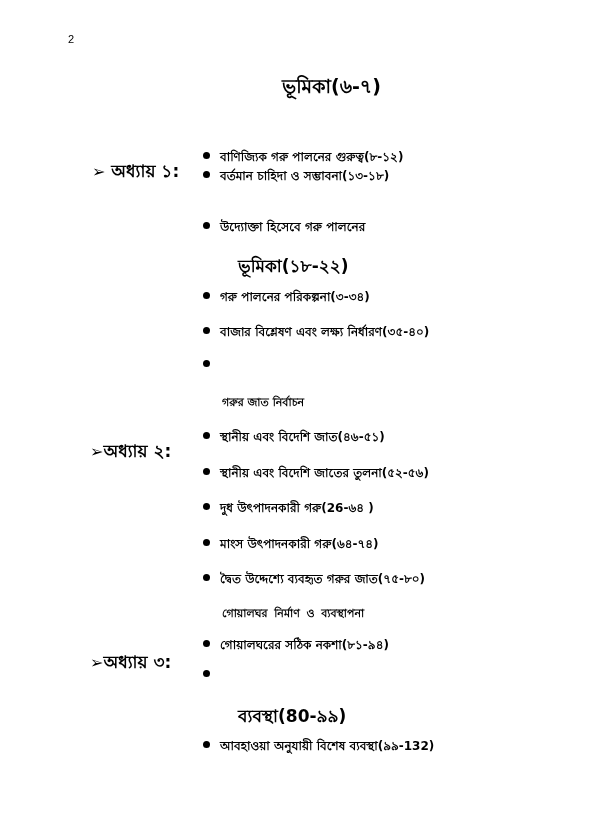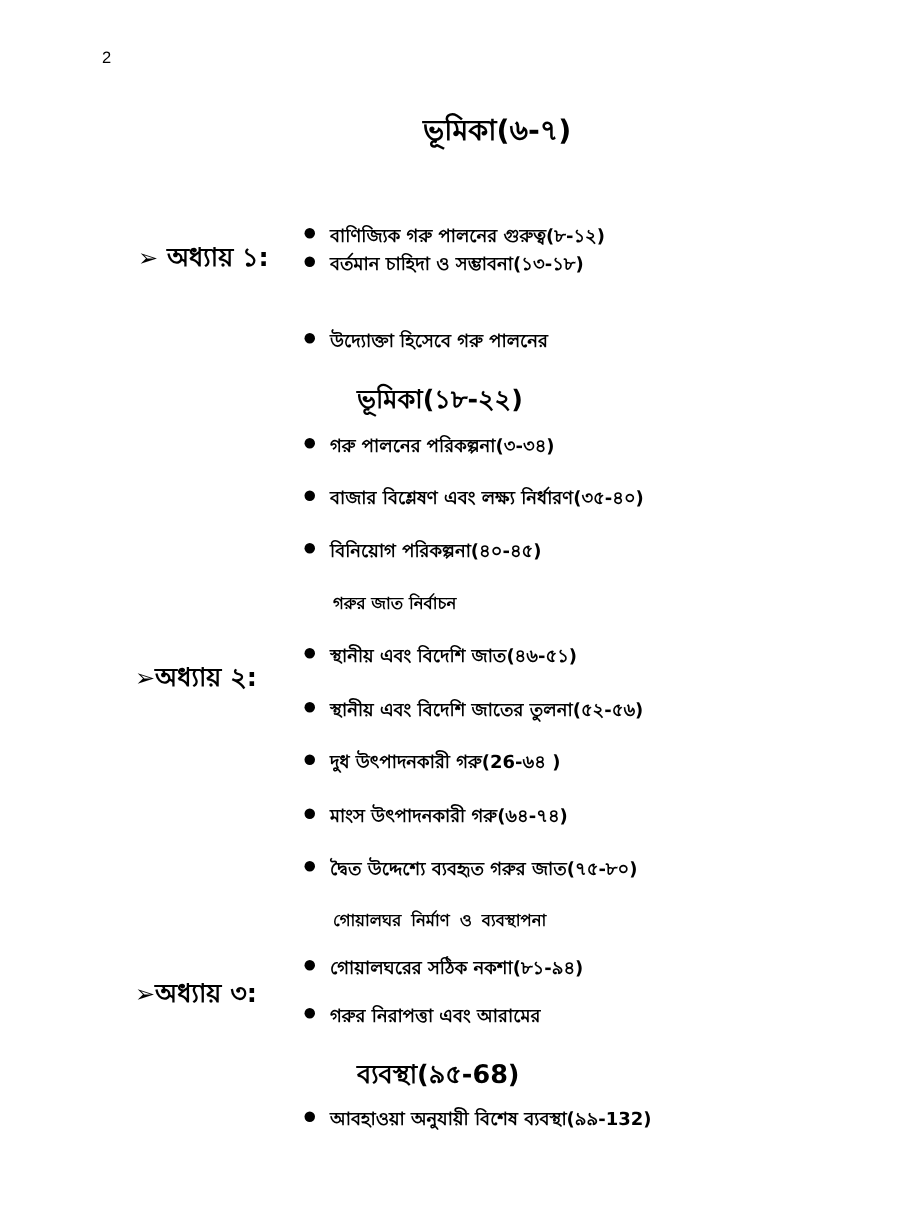--- a/index.html
+++ b/index.html
@@ -25,32 +25,32 @@
 <div class="chapter" style="left:92px; top:114px;">
   <span class="arrow">➢</span>
   <span>অধ্যায় ১:</span>
 </div>
 <div class="item" style="top:148px;"><span class="bullet"></span><span>বাণিজ্যিক গরু পালনের গুরুত্ব(৮-১২)</span></div>
 <div class="item" style="top:167px;"><span class="bullet"></span><span>বর্তমান চাহিদা ও সম্ভাবনা(১৩-১৮)</span></div>
 <div class="item" style="top:218px;"><span class="bullet"></span><span>উদ্যোক্তা হিসেবে গরু পালনের</span></div>
 <div class="cont" style="top:253px;">ভূমিকা(১৮-২২)</div>
 <div class="item" style="top:288px;"><span class="bullet"></span><span>গরু পালনের পরিকল্পনা(৩-৩৪)</span></div>
 <div class="item" style="top:323px;"><span class="bullet"></span><span>বাজার বিশ্লেষণ এবং লক্ষ্য নির্ধারণ(৩৫-৪০)</span></div>
-<div class="item" style="top:358px;"><span class="bullet"></span><span>বিনিয়োগ পরিকল্পনা(৪০-৪৫)</span></div>
+<div class="item" style="top:358px;"><span class="bullet"></span></div>
 
 <div class="chapter" style="left:90px; top:394px;">
   <span class="arrow">➢</span><span>অধ্যায় ২:</span>
 </div>
 <div class="chapter-title" style="top:394px;">গরুর জাত নির্বাচন</div>
 <div class="item" style="top:428px;"><span class="bullet"></span><span>স্থানীয় এবং বিদেশি জাত(৪৬-৫১)</span></div>
 <div class="item" style="top:464px;"><span class="bullet"></span><span>স্থানীয় এবং বিদেশি জাতের তুলনা(৫২-৫৬)</span></div>
 <div class="item" style="top:499px;"><span class="bullet"></span><span>দুধ উৎপাদনকারী গরু(26-৬৪ )</span></div>
 <div class="item" style="top:535px;text-align:right;"><span class="bullet"></span><span>মাংস উৎপাদনকারী গরু(৬৪-৭৪)</span></div>
 <div class="item" style="top:570px;"><span class="bullet"></span><span>দ্বৈত উদ্দেশ্যে ব্যবহৃত গরুর জাত(৭৫-৮০)</span></div>
 
 <div class="chapter" style="left:90px; top:605px;">
   <span class="arrow">➢</span><span>অধ্যায় ৩:</span>
 </div>
 <div class="chapter-title" style="top:605px;font-family:Liberation Mono, monospace;">গোয়ালঘর নির্মাণ ও ব্যবস্থাপনা</div>
 <div class="item" style="top:636px;"><span class="bullet"></span><span>গোয়ালঘরের সঠিক নকশা(৮১-৯৪)</span></div>
-<div class="item" style="top:668px;"><span class="bullet"></span><span>গরুর নিরাপত্তা এবং আরামের</span></div>
-<div class="cont" style="top:703px;">ব্যবস্থা(৯৫-68)</div>
+<div class="item" style="top:668px;"><span class="bullet"></span></div>
+<div class="cont" style="top:703px;">ব্যবস্থা(80-৯৯)</div>
 <div class="item" style="top:737px;"><span class="bullet"></span><span>আবহাওয়া অনুযায়ী বিশেষ ব্যবস্থা(৯৯-132)</span></div>
 
 </body></html>

